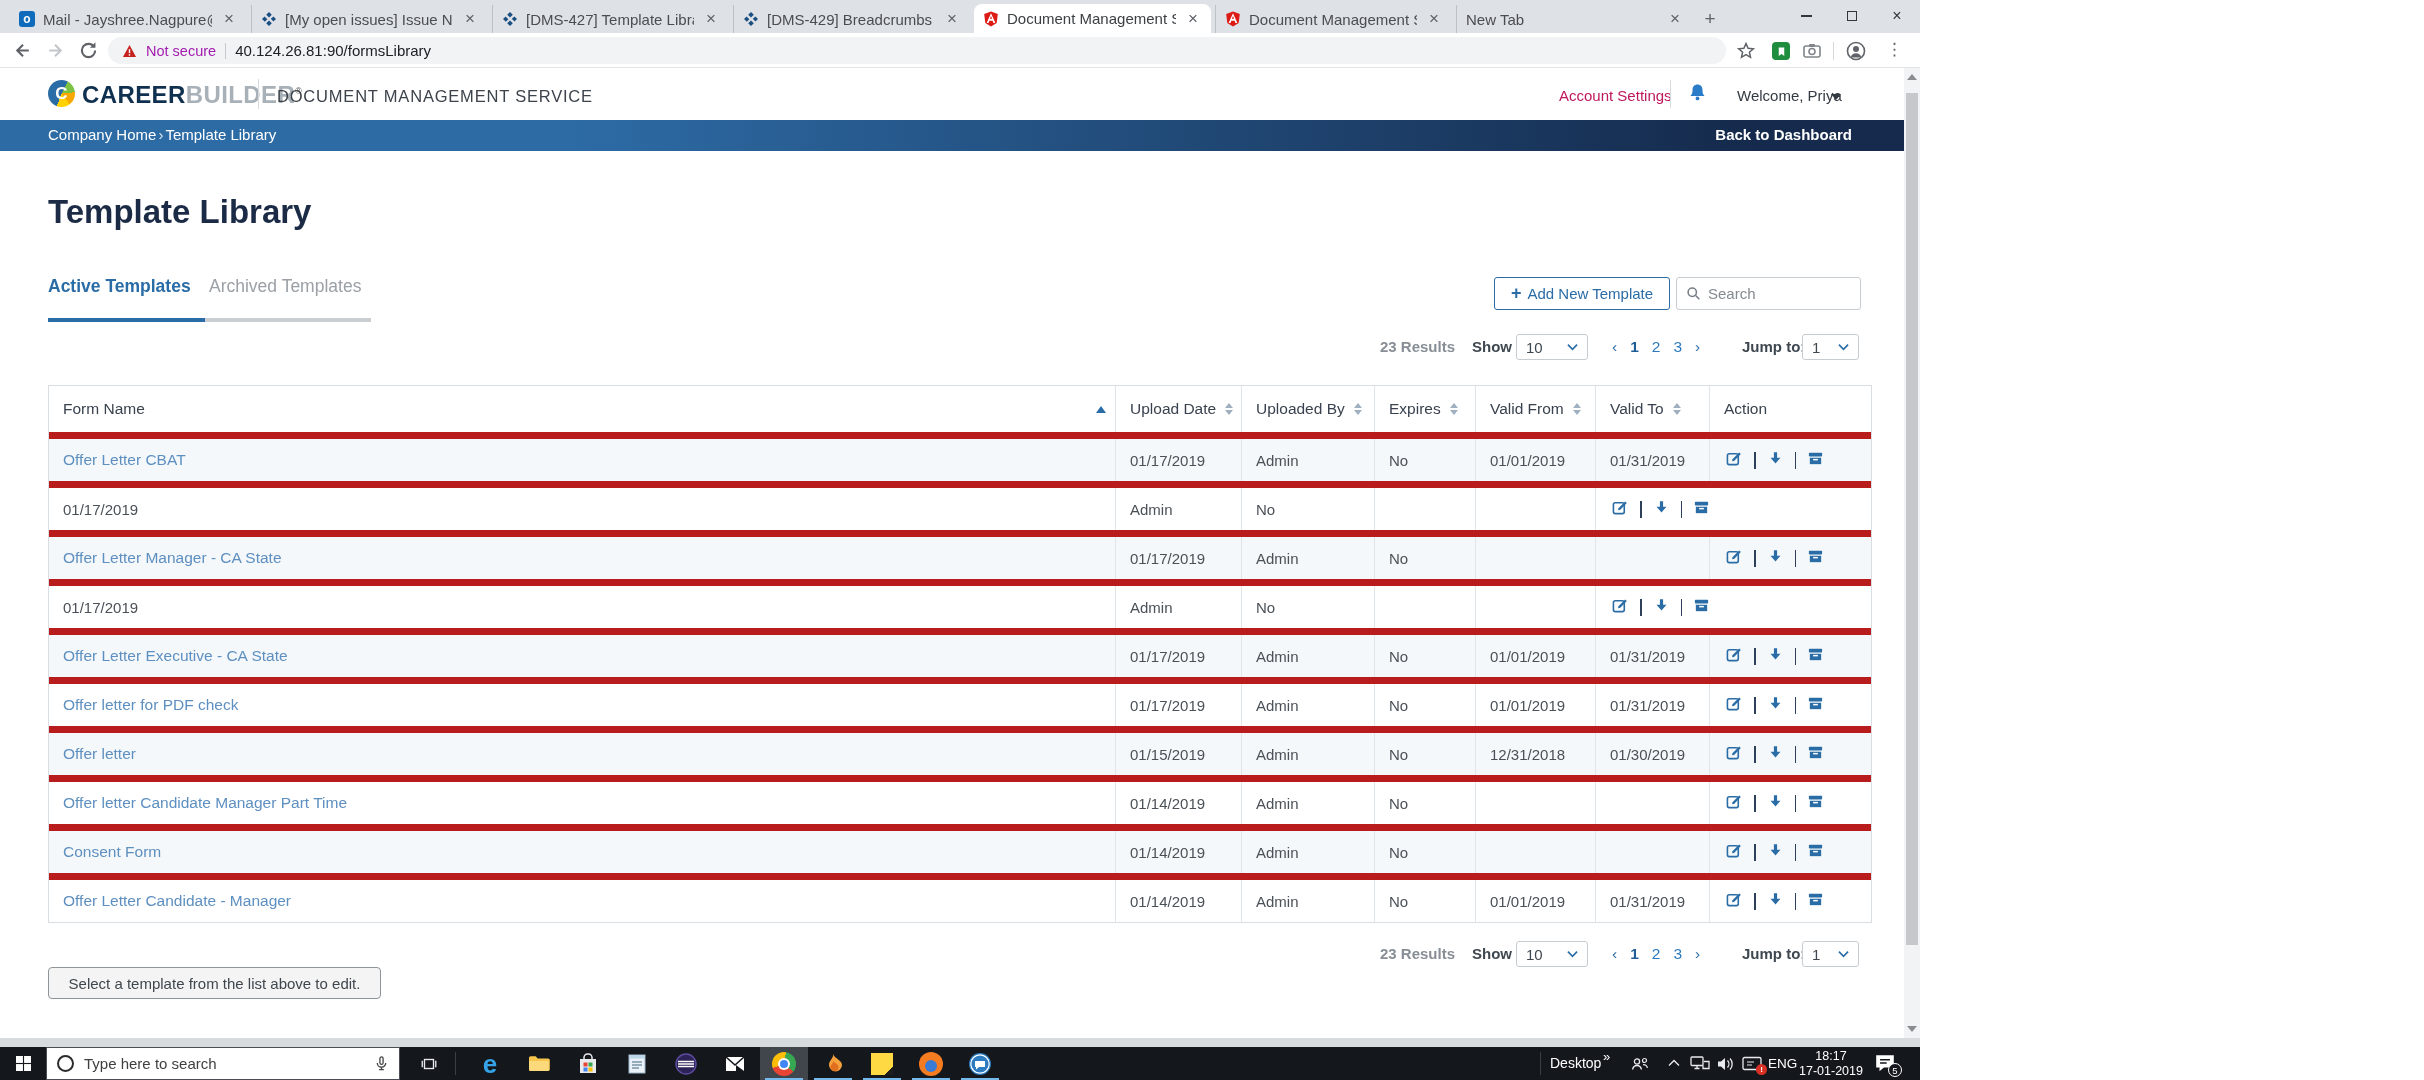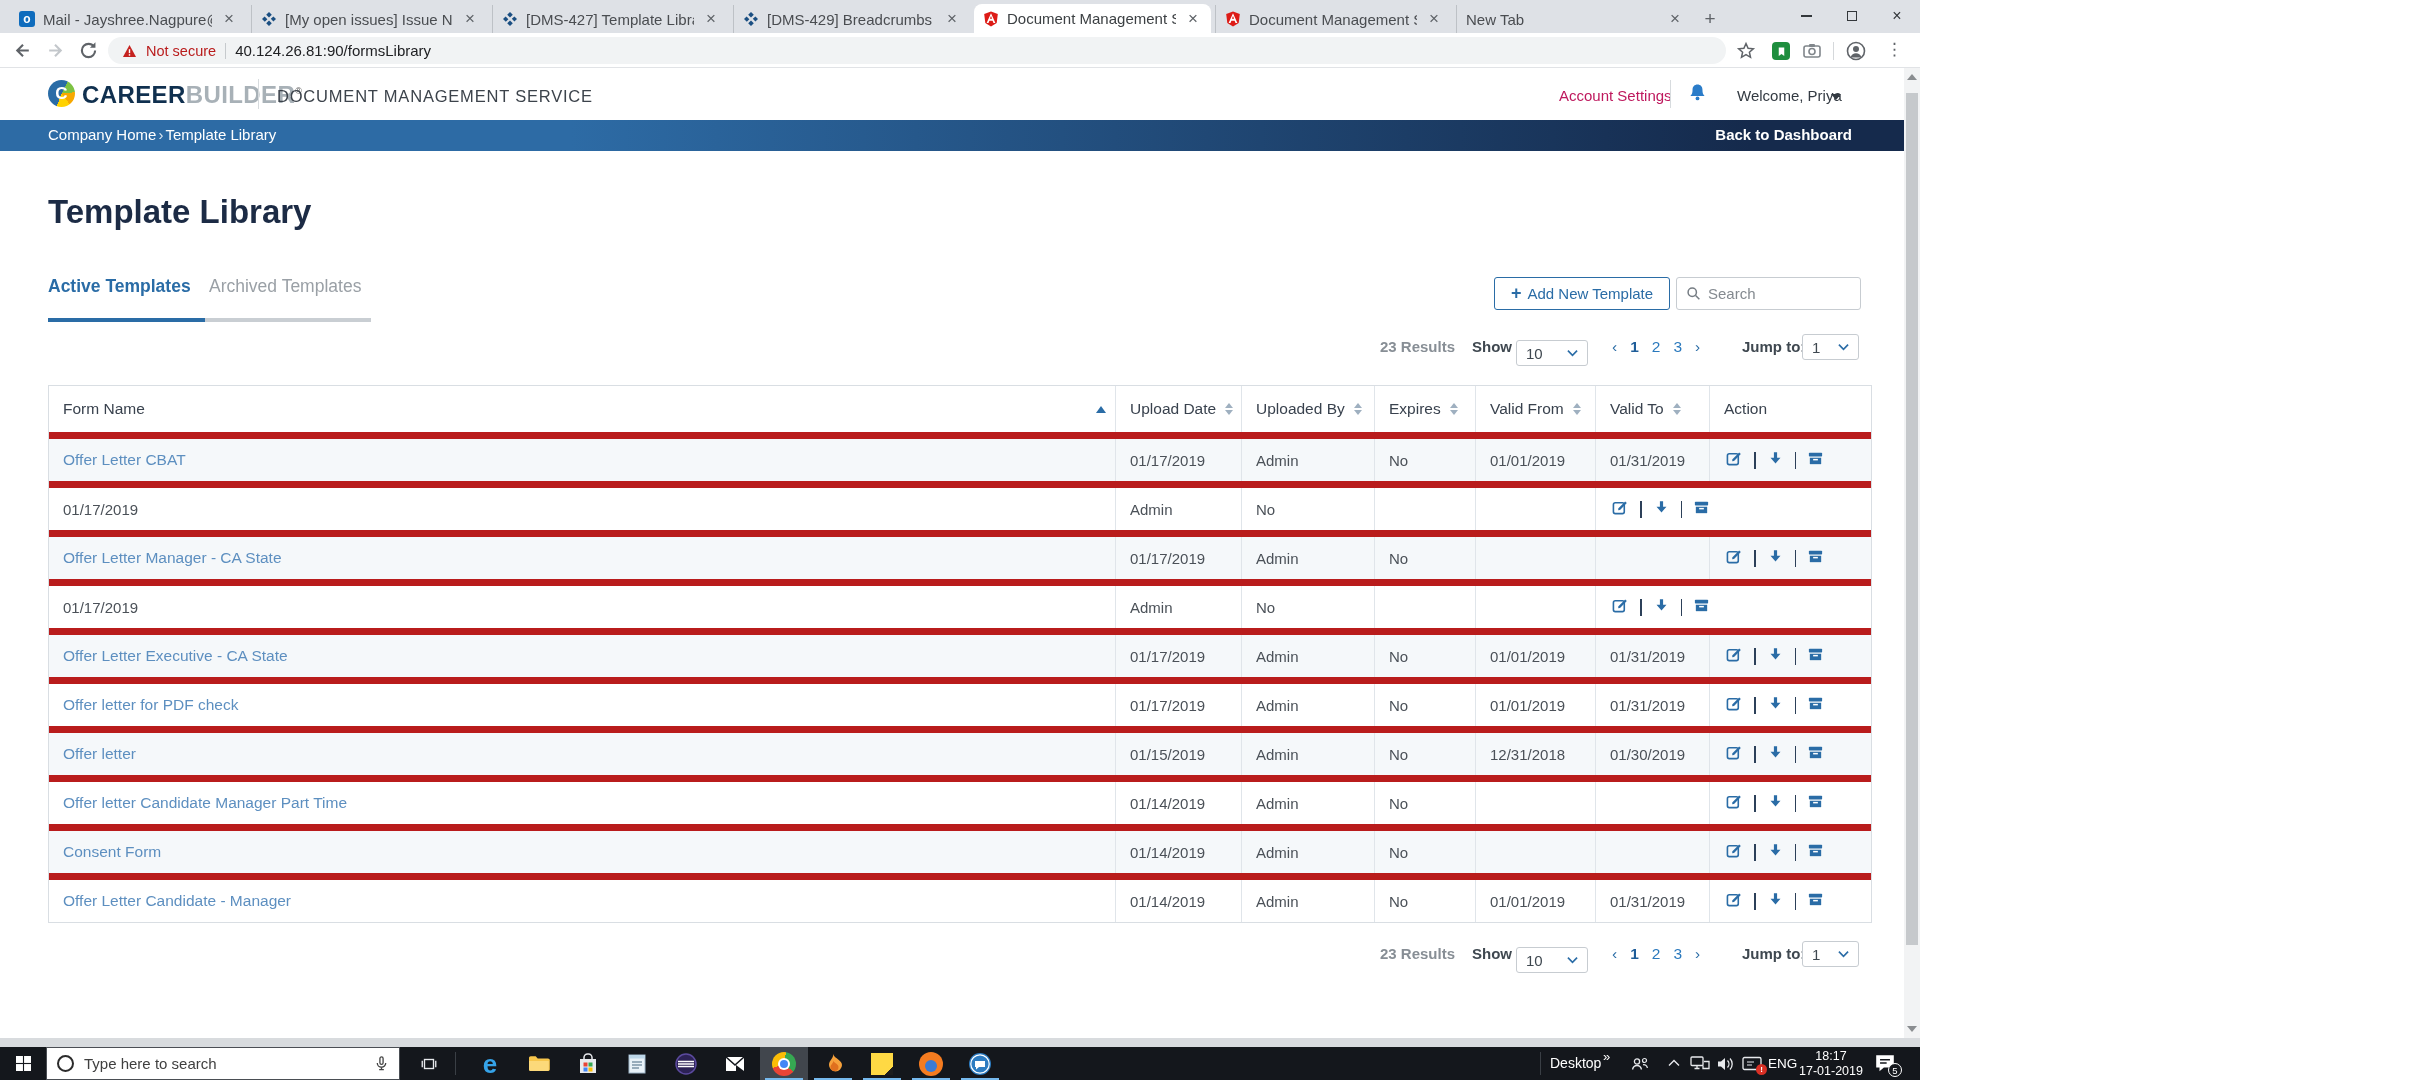--- a/index.html
+++ b/index.html
@@ -27,21 +27,21 @@
   .wc-min { left:1784px; } .wc-max { left:1829px; } .wc-close { left:1874px; width:46px; font-size:16px; }
   .wc-min i { display:block; width:11px; height:1.6px; background:#33373b; }
   .wc-max i { display:block; width:10px; height:10px; border:1.4px solid #33373b; }
 
   
   .addrbar { position:absolute; left:0; top:33px; width:1920px; height:35px; background:#fff;
     border-bottom:1px solid #e1e3e6; }
   .navic { position:absolute; top:7px; width:21px; height:21px; }
   .omnibox { position:absolute; left:108px; top:4px; width:1618px; height:27px; background:#f1f3f4;
     border-radius:14px; display:flex; align-items:center; padding:0 14px; gap:9px; }
-  .notsecure { color:#b91c1c; font-size:14.5px;text-align:right; }
+  .notsecure { color:#a21caf; font-size:14.5px;text-align:right; }
   .omni-sep { width:1px; height:16px; background:#c6cacd; }
   .urltext { color:#202124; font-size:15px; }
   .abaricon { position:absolute; top:8px; width:20px; height:20px; }
   .ext-green { position:absolute; top:9px; width:18px; height:18px; background:#1e8e3e; border-radius:4px;
     display:flex; align-items:center; justify-content:center; }
   .ext-green svg { width:11px; height:11px; }
   .abar-sep { position:absolute; top:9px; width:1px; height:18px; background:#d5d8db; }
   .menudots { position:absolute; top:6px; font-size:17px; color:#5f6368; letter-spacing:0; }
 
   
@@ -96,21 +96,21 @@
     font-family:"Liberation Sans",sans-serif; background:transparent; }
   .searchbox input::placeholder { color:#848a90; }
 
   .resultsrow { position:absolute; left:0; width:1904px; height:28px; }
   .rr-top { top:333px; } .rr-bot { top:940px; }
   .rcount { position:absolute; left:1360px; width:95px; text-align:right; font-size:15px;
     font-weight:bold; color:#878e95; line-height:28px; }
   .rshow { position:absolute; left:1472px; font-size:15px; font-weight:bold; color:#3f4850; line-height:28px; }
   .sel { position:absolute; top:1px; height:26px; background:#fff; border:1px solid #c7ccd1;
     border-radius:3px; display:flex; align-items:center; justify-content:space-between; padding:0 9px; }
-  .sel-show { left:1516px; width:72px;margin-top:6px; }
+  .sel-show { left:1516px; width:72px; }
   .sel-jump { left:1802px; width:57px; }
   .sel span { font-size:15px; color:#3f4850; }
   .sel svg { width:11px; height:8px; }
   .pager { position:absolute; left:1612px; top:0; display:flex; gap:13px; font-size:15.5px;
     line-height:28px; color:#2a79bd; }
   .pager .pg-cur { color:#1f5d99; font-weight:bold; }
   .pager .pg-arrow { color:#2a6ca6; }
   .rjump { position:absolute; left:1742px; font-size:15px; font-weight:bold; color:#3f4850; line-height:28px; }
 
   
@@ -672,20 +672,21 @@
             <span><svg viewBox="0 0 18 18">
                 <rect x="2" y="3" width="14" height="4" rx="0.8" fill="#2a6ca6"></rect>
                 <path d="M3 8.2h12V15H3z" fill="#2a6ca6"></path>
                 <rect x="6.5" y="9.4" width="5" height="1.6" fill="#fff"></rect>
               </svg></span>
           </div>
         </div>
       </div>
   </div>
 
+  <div class="footbtn">Select a template from the list above to edit.</div>
 
   <div class="deskstrip"></div>
 
   <div class="taskbar">
     <div class="startbtn">
       <svg viewBox="0 0 16 16">
           <rect width="7.4" height="7.4" fill="#fff"></rect>
           <rect x="8.6" width="7.4" height="7.4" fill="#fff"></rect>
           <rect y="8.6" width="7.4" height="7.4" fill="#fff"></rect>
           <rect x="8.6" y="8.6" width="7.4" height="7.4" fill="#fff"></rect>

